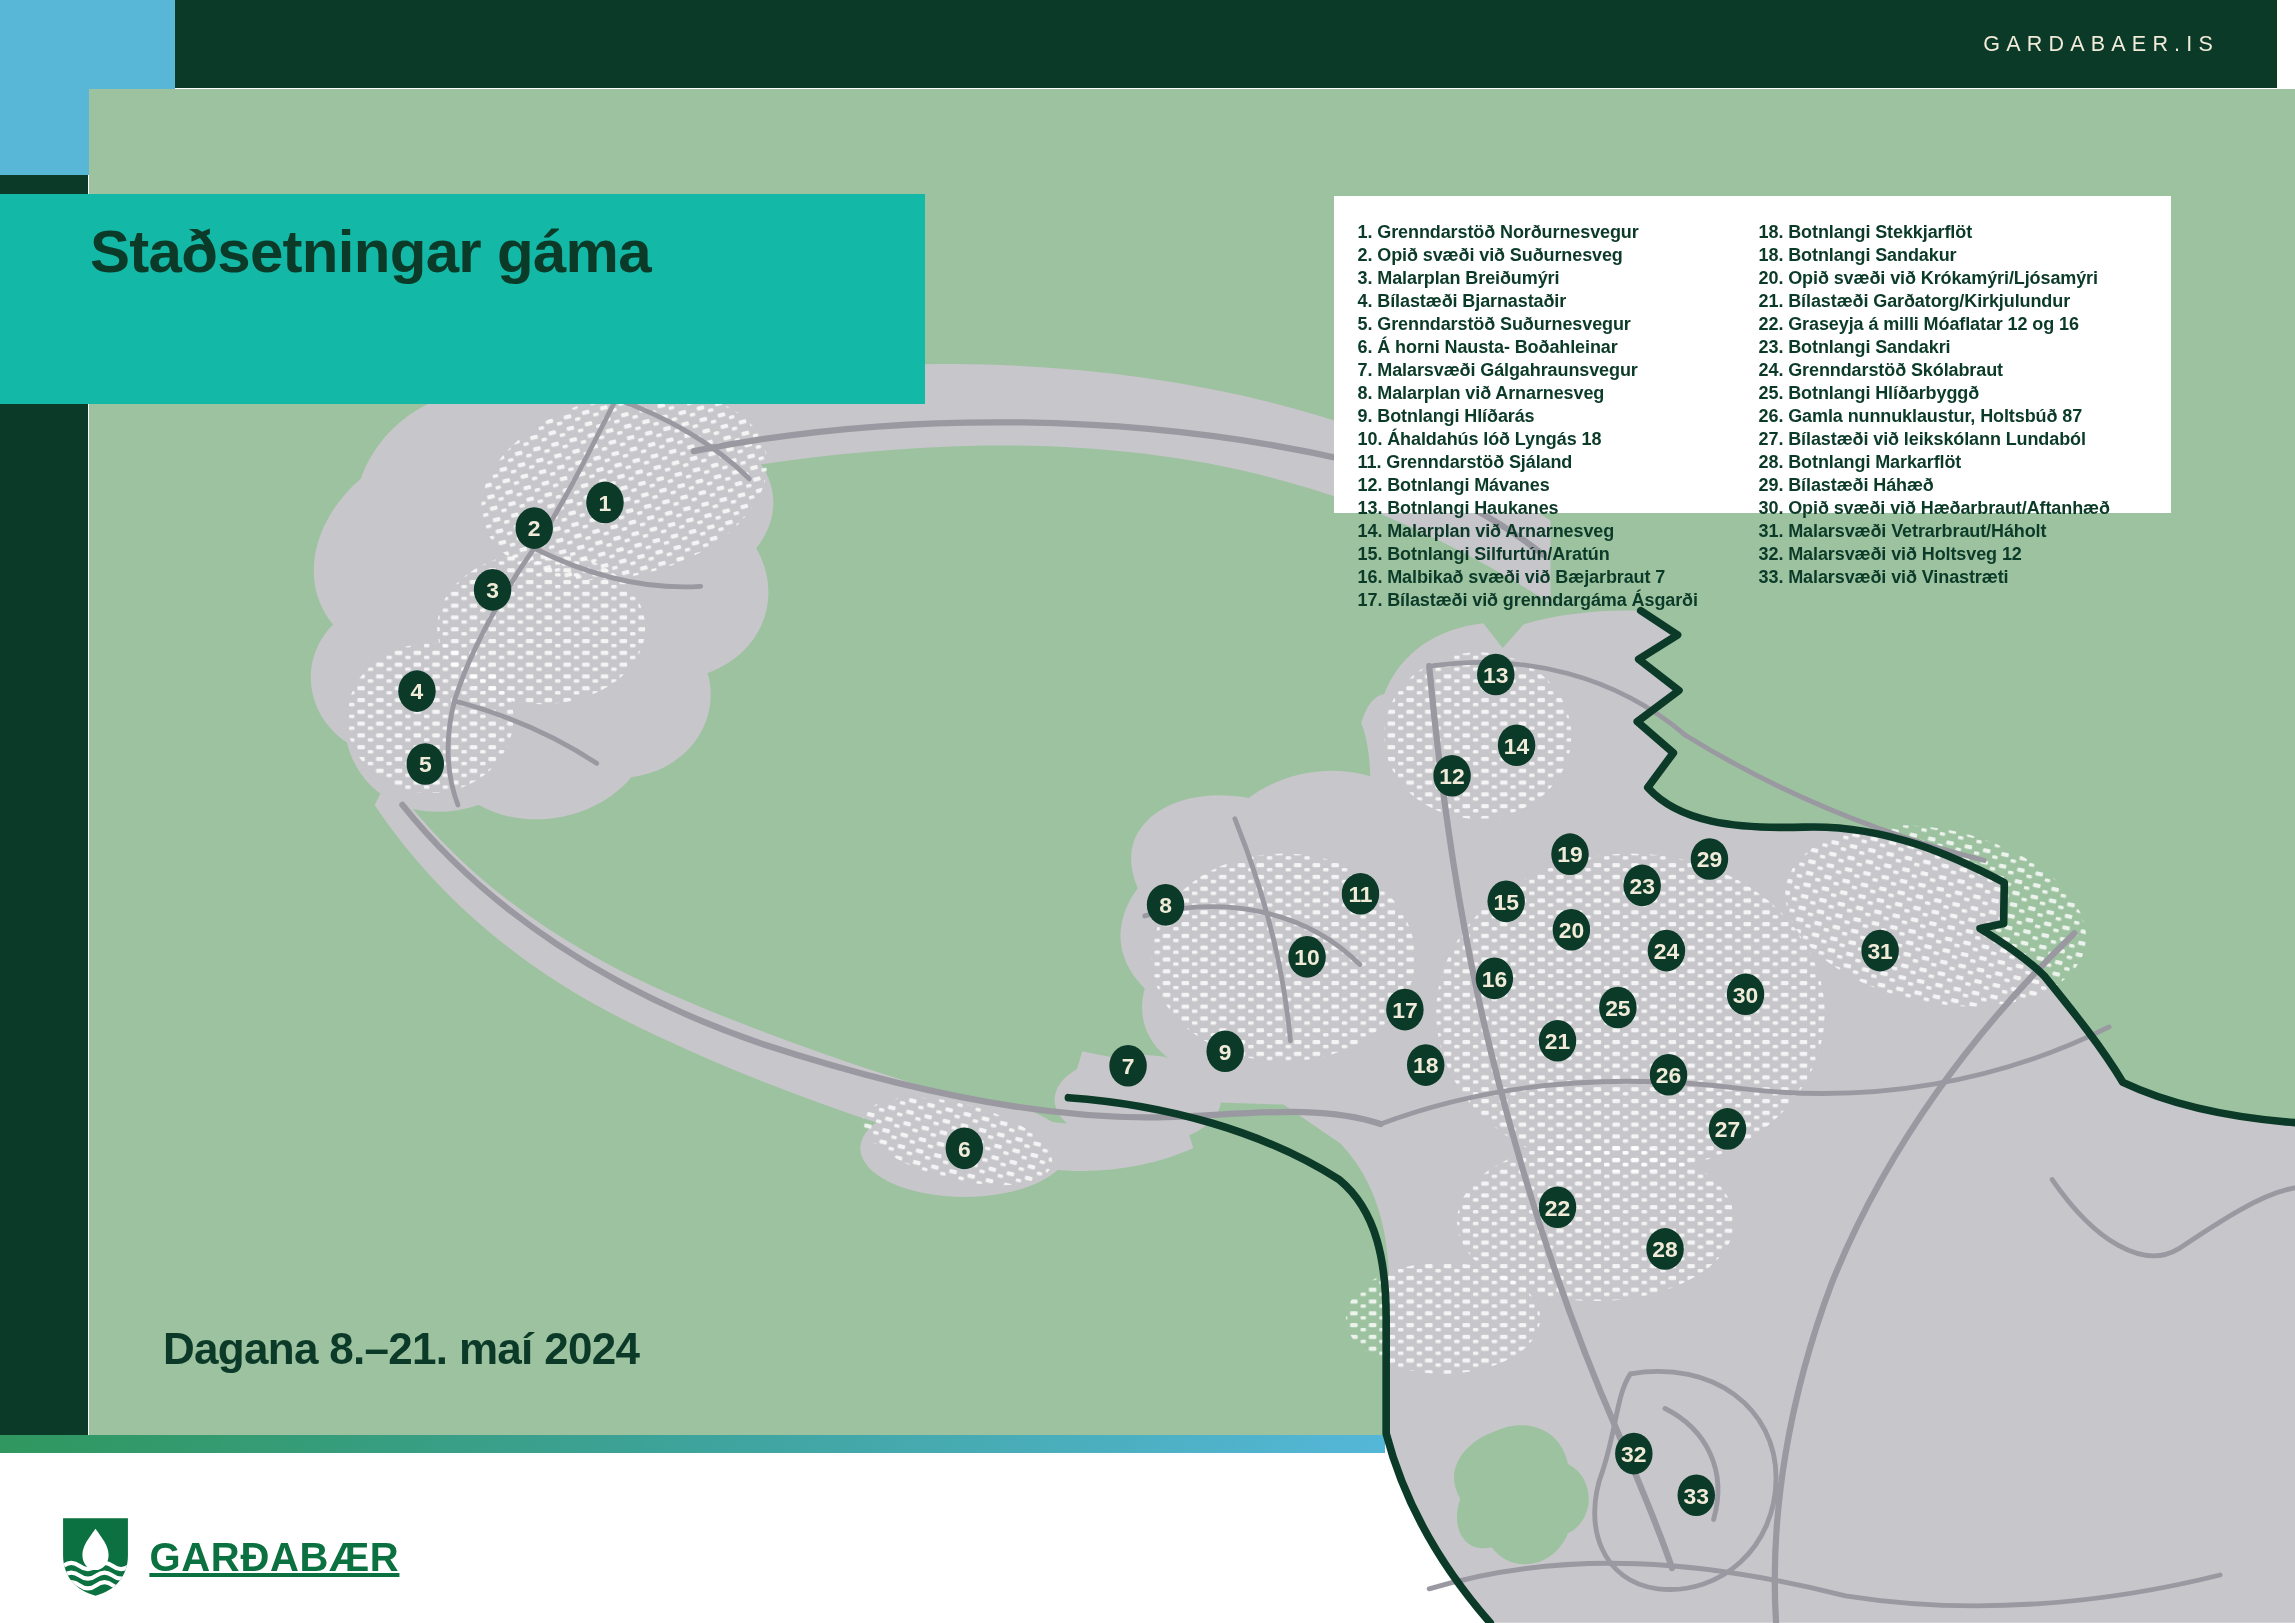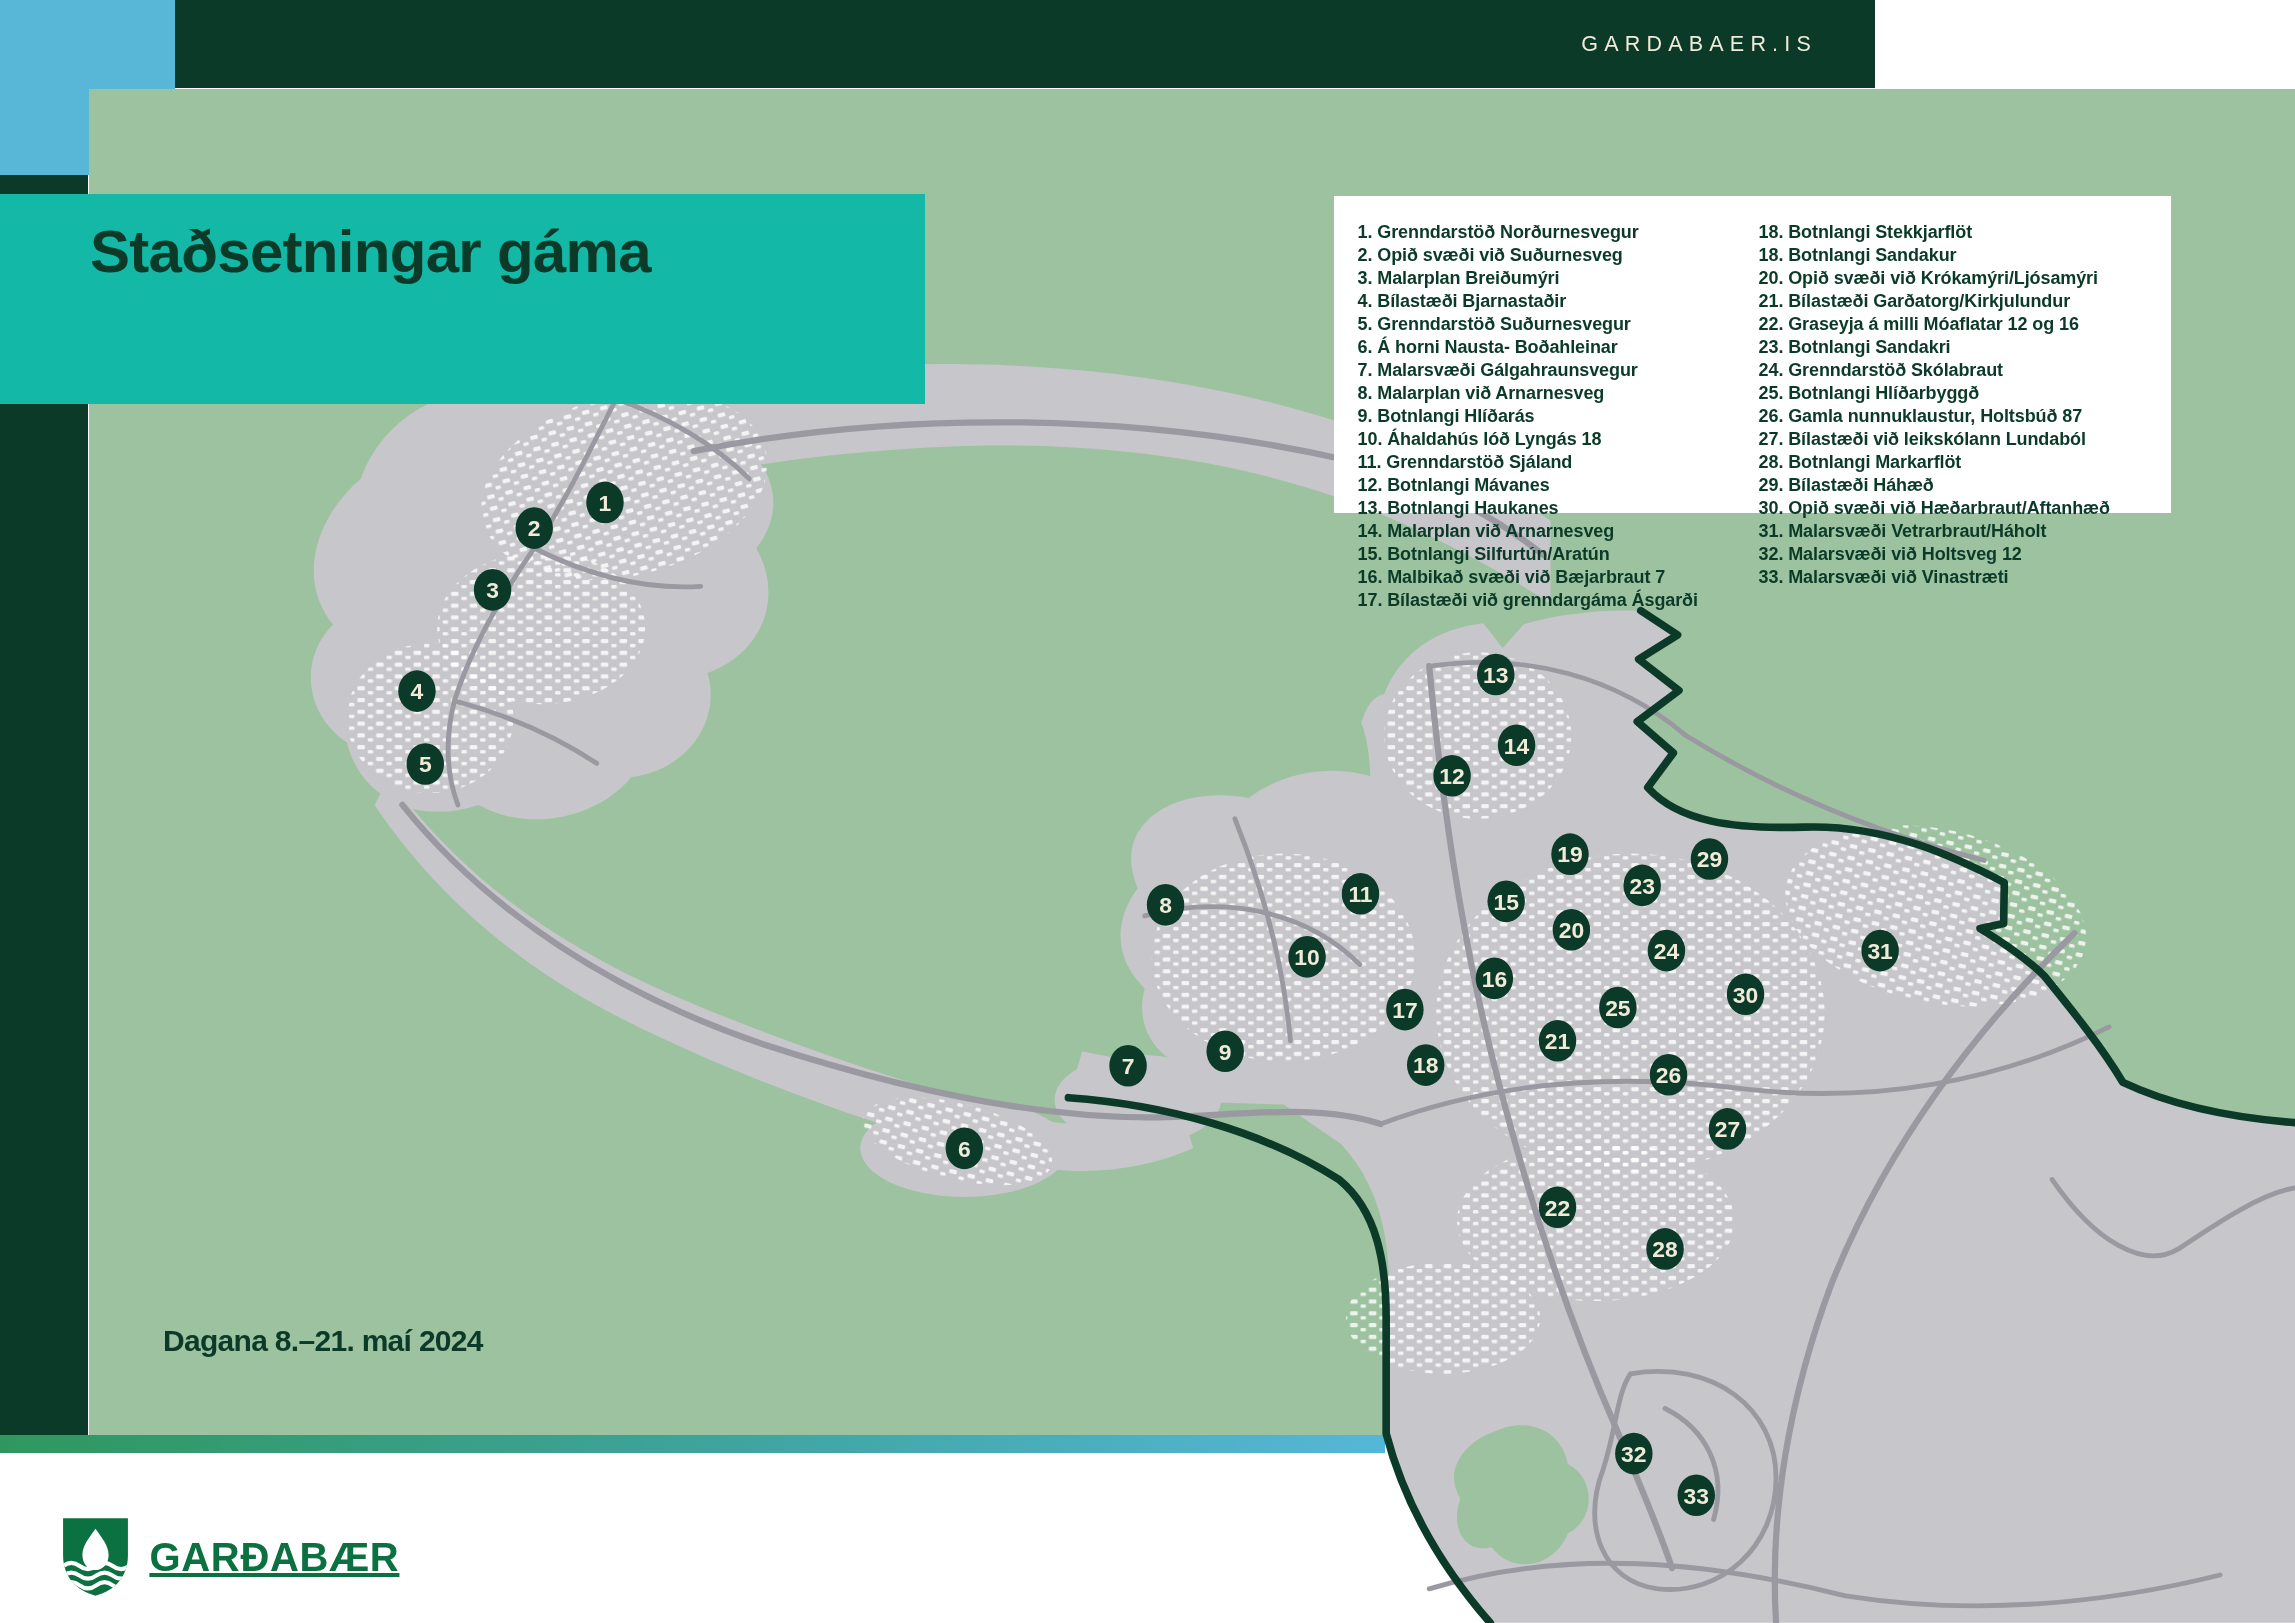--- a/index.html
+++ b/index.html
@@ -8,42 +8,42 @@
     --strip-start:#2f975e; --strip-mid:#3ea39b; --strip-end:#55b7d8;
   }
   html,body{margin:0;padding:0;}
   body{
     width:2295px;height:1623px;position:relative;overflow:hidden;
     background:#ffffff;font-family:"Liberation Sans","DejaVu Sans",sans-serif;
   }
   .abs{position:absolute;}
   
   .corner-blue{left:0;top:0;width:175px;height:175px;background:var(--sky);}
-  .header-bar{left:175px;top:0;width:1700px;height:88px;background:var(--dark);
+  .header-bar{left:175px;top:0;width:2102px;height:88px;background:var(--dark);
     display:flex;align-items:center;justify-content:flex-end;padding-right:58px;box-sizing:border-box;}
   .site-label{color:var(--cream);font-size:21.5px;letter-spacing:6.2px;font-weight:400;}
   .sidebar{left:0;top:175px;width:88px;height:1260px;background:var(--dark);}
   .map-panel{left:89px;top:89px;width:2207px;height:1346px;background:var(--panel);}
   .bottom-strip{left:0;top:1435px;width:1385px;height:18px;
     background:linear-gradient(90deg,var(--strip-start) 0%,var(--strip-mid) 50%,var(--strip-end) 100%);}
   .map-svg{left:0;top:0;width:2295px;height:1623px;}
   
   .title-box{left:0;top:194px;width:925px;height:210px;background:#14b8a6;}
   .title-box h1{margin:0;padding:23.6px 0 0 90px;color:var(--dark);
     font-size:60px;line-height:1.14;font-weight:bold;letter-spacing:-0.7px;}
   
   .legend-box{left:1334px;top:196px;width:837px;height:317px;background:#ffffff;
     box-sizing:border-box;padding:25px 0 0 23.6px;}
   .legend-cols{display:flex;}
   .legend-col{width:393px;}
   .legend-col + .legend-col{margin-left:8px;width:389px;}
   .legend-item{color:var(--dark);font-size:18px;font-weight:bold;line-height:23px;
     white-space:nowrap;letter-spacing:-0.1px;}
   
-  .date-label{left:163px;top:1324px;color:var(--dark);font-size:30px;font-weight:bold;letter-spacing:-0.7px;}
+  .date-label{left:163px;top:1324px;color:var(--dark);font-size:44px;font-weight:bold;letter-spacing:-0.7px;}
   
   .logo{left:61px;top:1516px;display:flex;align-items:center;}
   .logo svg{width:69px;height:82px;display:block;}
   .logo-name{margin-left:19.4px;color:var(--logo-green);font-size:40px;font-weight:bold;letter-spacing:0.7px;text-decoration:underline;}
   
   .land{fill:var(--land);}
   .greenpatch{fill:var(--panel);}
   .road{fill:none;stroke:var(--road);stroke-width:7;stroke-linecap:round;stroke-linejoin:round;}
   .road.major{stroke-width:9;}
   .boundary{fill:none;stroke:var(--dark);stroke-width:11;stroke-linecap:round;stroke-linejoin:round;}

